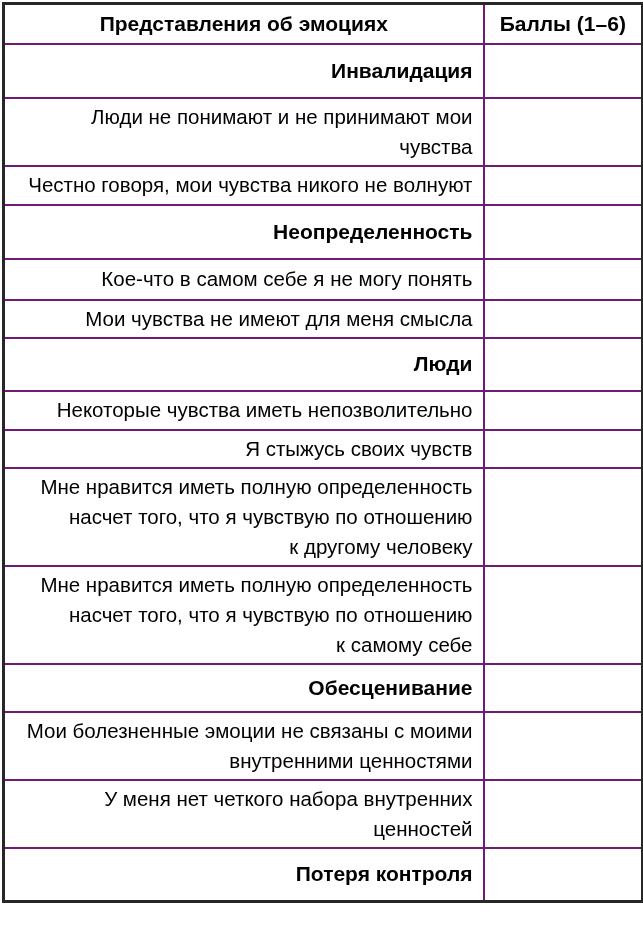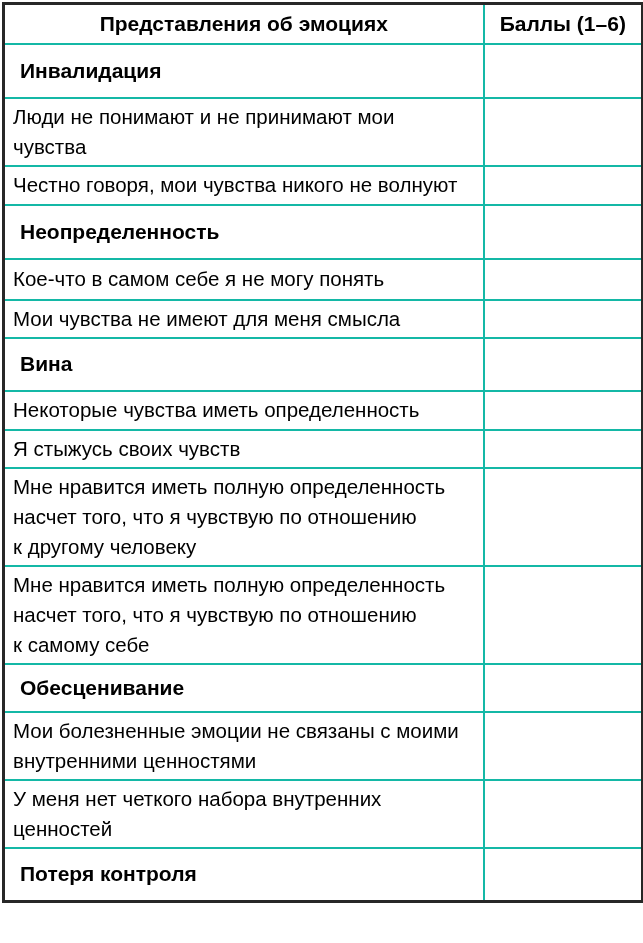--- a/index.html
+++ b/index.html
@@ -11,40 +11,40 @@
   }
   .page { width: 643px; height: 943px; overflow: hidden; background: #fff; }
   table.qtable {
     border-collapse: collapse;
     table-layout: fixed;
     width: 639px;
     margin: 2px 0 0 2px;
     border: 3px solid #272727;
   }
   table.qtable td, table.qtable th {
-    border: 2px solid #14b8a6;
+    border: 2px solid #701a75;
     overflow: hidden;
   }
   col.c1 { width: 480px; }
   col.c2 { width: 159px; }
   thead th {
     font-size: 21px;
     font-weight: bold;
     text-align: center;
     vertical-align: middle;
     height: 40px;
     padding: 2px 4px;
   }
   td.cell-text {
     font-size: 20.5px;
     line-height: 30px;
     padding: 3px 10px 3px 8px;
     vertical-align: middle;
     white-space: pre-line;
-    text-align: left;
+    text-align: right;
   }
   tr.section td.cell-text {
     font-weight: bold;
     font-size: 21px;
     padding-left: 15px;
   }
   td.score-cell { background: #ffffff; }
 </style>
 </head>
 <body>
@@ -80,25 +80,25 @@
       </tr>
       <tr class="item" style="height:41px">
         <td class="cell-text">Кое-что в самом себе я не могу понять</td>
         <td class="score-cell"></td>
       </tr>
       <tr class="item" style="height:38px">
         <td class="cell-text">Мои чувства не имеют для меня смысла</td>
         <td class="score-cell"></td>
       </tr>
       <tr class="section" style="height:53px">
-        <td class="cell-text">Вина</td>
+        <td class="cell-text">Люди</td>
         <td class="score-cell"></td>
       </tr>
       <tr class="item" style="height:39px">
-        <td class="cell-text">Некоторые чувства иметь определенность</td>
+        <td class="cell-text">Некоторые чувства иметь непозволительно</td>
         <td class="score-cell"></td>
       </tr>
       <tr class="item" style="height:37px">
         <td class="cell-text">Я стыжусь своих чувств</td>
         <td class="score-cell"></td>
       </tr>
       <tr class="item" style="height:93px">
         <td class="cell-text">Мне нравится иметь полную определенность
 насчет того, что я чувствую по отношению
 к другому человеку</td>

